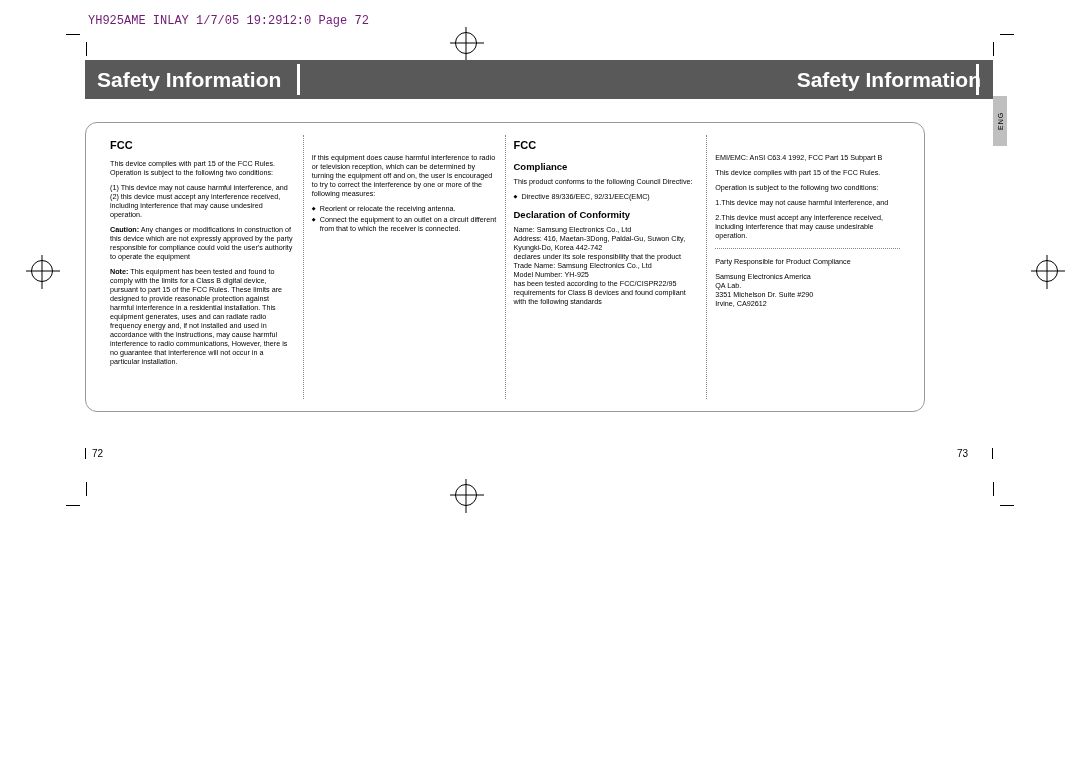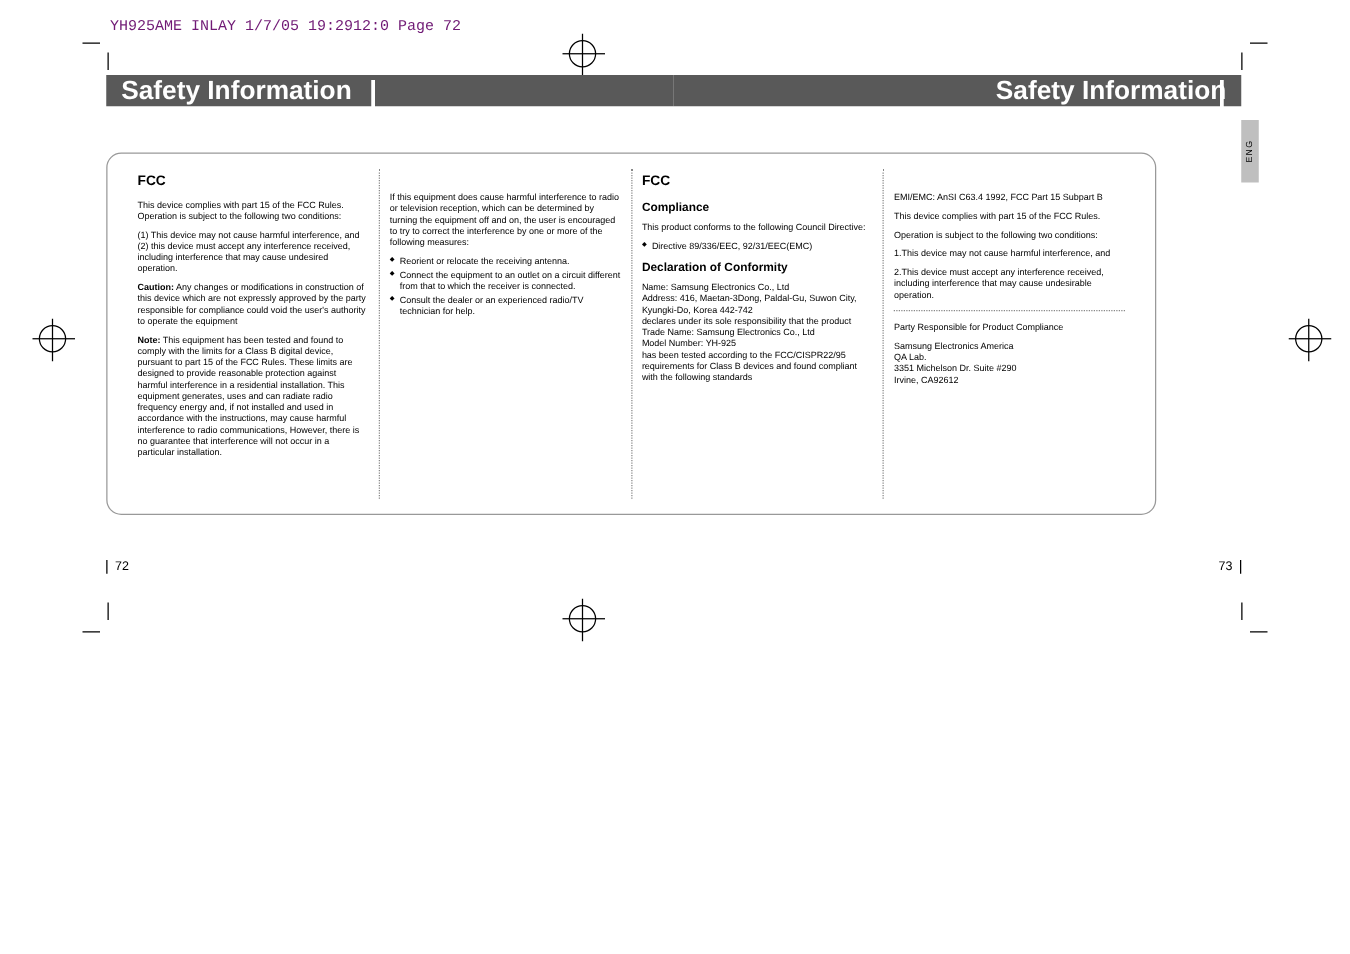--- a/index.html
+++ b/index.html
@@ -43,21 +43,21 @@
     top: 60px;
     left: 85px;
     width: 908px;
     height: 410px;
   }
   .banner {
     position: absolute;
     top: 0;
     left: 0;
     width: 908px;
-    height: 25px;
+    height: 39px;
     display: flex;
   }
   .banner-left, .banner-right {
     flex: 1;
     background: #595959;
     color: #fff;
     font-size: 21px;
     font-weight: bold;
     display: flex;
     align-items: center;
@@ -112,21 +112,21 @@
   .col ul { list-style: none; margin-bottom: 6px; }
   .col ul li { padding-left: 8px; position: relative; margin-bottom: 2px; }
   .col ul li::before { content: "◆"; font-size: 5px; position: absolute; left: 0; top: 1px; }
 
   .page-num {
     position: absolute;
     top: 388px;
     font-size: 10px;
   }
   .page-num.left  { left: 0; padding-left: 6px; border-left: 1px solid #000; }
-  .page-num.right { right: 0; padding-right: 6px; border-right: 1px solid #000; }
+  .page-num.right { right: 0; padding-right: 24px; border-right: 1px solid #000; }
 
   .lang-tab {
     position: absolute;
     top: 96px;
     right: 73px;
     width: 14px;
     height: 50px;
     background: #bfbfbf;
     font-size: 7px;
     letter-spacing: 1px;
@@ -176,21 +176,20 @@
         <p>(1) This device may not cause harmful interference, and (2) this device must accept any interference received, including interference that may cause undesired operation.</p>
         <p><b>Caution:</b> <span>Any changes or modifications in construction of this device which are not expressly approved by the party responsible for compliance could void the user's authority to operate the equipment</span></p>
         <p><b>Note:</b> <span>This equipment has been tested and found to comply with the limits for a Class B digital device, pursuant to part 15 of the FCC Rules. These limits are designed to provide reasonable protection against harmful interference in a residential installation. This equipment generates, uses and can radiate radio frequency energy and, if not installed and used in accordance with the instructions, may cause harmful interference to radio communications, However, there is no guarantee that interference will not occur in a particular installation.</span></p>
       </div>
 
       <div class="col">
         <p style="margin-top:18px">If this equipment does cause harmful interference to radio or television reception, which can be determined by turning the equipment off and on, the user is encouraged to try to correct the interference by one or more of the following measures:</p>
         <ul>
           <li>Reorient or relocate the receiving antenna.</li>
           <li>Connect the equipment to an outlet on a circuit different from that to which the receiver is connected.</li>
-          <li>Consult the dealer or an experienced radio/TV technician for help.</li>
         </ul>
       </div>
 
       <div class="col">
         <h2>FCC</h2>
         <h3>Compliance</h3>
         <p>This product conforms to the following Council Directive:</p>
         <ul>
           <li>Directive 89/336/EEC, 92/31/EEC(EMC)</li>
         </ul>

